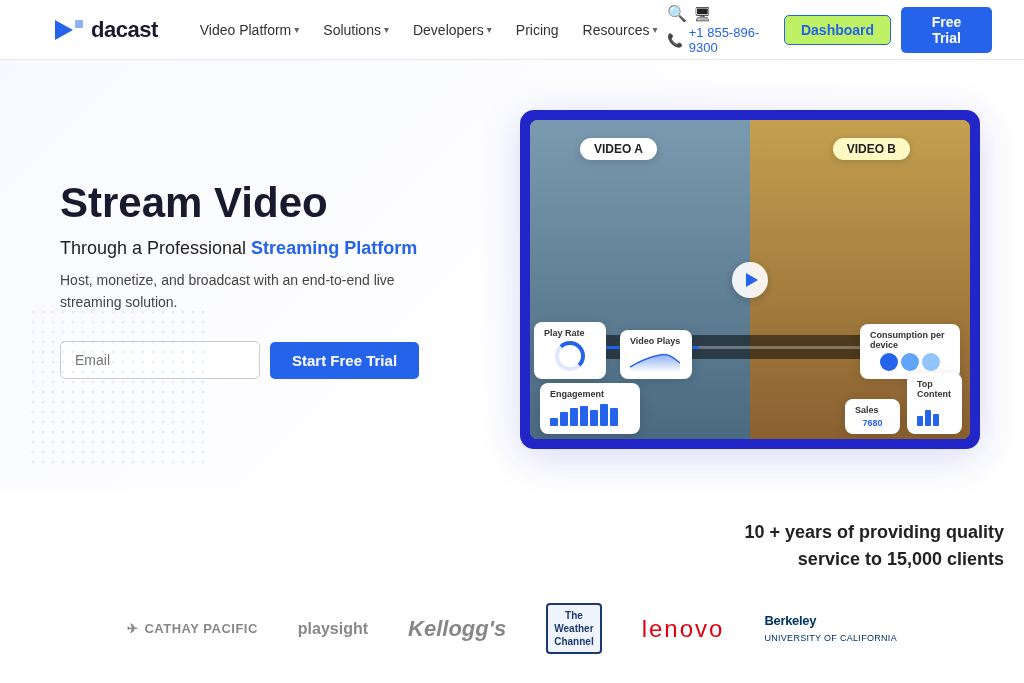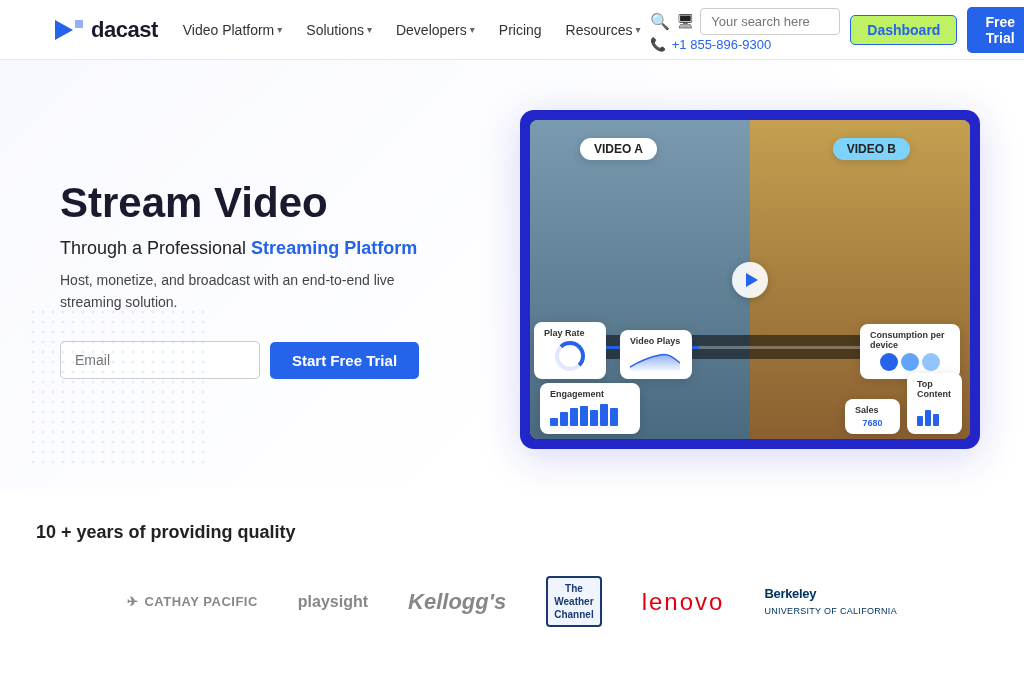--- a/index.html
+++ b/index.html
@@ -1,20 +1,20 @@
 <!DOCTYPE html>
 <html><head>
   <meta charset="utf-8">
   <style>
     * { margin: 0; padding: 0; box-sizing: border-box; }
     body { font-family: -apple-system, BlinkMacSystemFont, 'Segoe UI', Arial, sans-serif; background: #fff; color: #222; font-size: 14px; overflow-x: hidden; }
 
     
     nav { display: flex; align-items: center; padding: 0 32px; height: 60px; border-bottom: 1px solid #e8e8e8; background: #fff; position: relative; z-index: 10; }
-    .logo { display: flex; align-items: center; gap: 8px; margin-right: 15px; padding-left: 23px; }
+    .logo { display: flex; align-items: center; gap: 8px; margin-right: 32px; padding-left: 23px; }
     .logo-icon { width: 28px; height: 28px; }
     .logo-text { font-size: 22px; font-weight: 700; color: #1a1a2e; letter-spacing: -0.5px; }
     .nav-links { display: flex; align-items: center; gap: 4px; flex: 1; }
     .nav-item { display: flex; align-items: center; gap: 3px; padding: 6px 10px; font-size: 14px; color: #333; cursor: pointer; white-space: nowrap; border-radius: 4px; }
     .nav-item .chevron { font-size: 10px; color: #666; }
     .nav-right { display: flex; align-items: center; gap: 10px; }
     .search-input-nav { border: 1px solid #ccc; border-radius: 4px; padding: 5px 10px; font-size: 13px; color: #999; width: 140px; }
     .phone-row { display: flex; align-items: center; gap: 5px; font-size: 13px; color: #2563eb; }
     .btn-dashboard { border: 1.5px solid #2563eb; color: #2563eb; background: #bef264; border-radius: 5px; padding: 6px 16px; font-size: 14px; font-weight: 700; cursor: pointer; }
     .btn-free-trial { background: #2563eb; color: #fff; border: none; border-radius: 5px; padding: 7px 18px; font-size: 14px; font-weight: 600; cursor: pointer; }
@@ -35,21 +35,21 @@
     .hero-right { flex: 1; display: flex; justify-content: center; }
     .video-panel { background: #2226c9; border-radius: 14px; padding: 10px; width: 460px; height: 339px; position: relative; overflow: hidden; box-shadow: 0 8px 40px rgba(34,38,201,0.18); }
     .video-inner { background: #2a2a4a; border-radius: 8px; width: 100%; height: 100%; position: relative; overflow: hidden; }
 
     
     .video-bg { position: absolute; inset: 0; background: linear-gradient(135deg, #5a4a3a 0%, #8b6b4a 30%, #c4a882 60%, #6b5a4a 100%); }
     .video-bg-overlay { position: absolute; inset: 0; background: rgba(0,0,0,0.15); }
 
     
     .video-label-a { position: absolute; top: 18px; left: 50px; background: #fff; border-radius: 20px; padding: 4px 14px; font-size: 12px; font-weight: 700; color: #222; box-shadow: 0 2px 8px rgba(0,0,0,0.15); }
-    .video-label-b { position: absolute; top: 18px; right: 60px; background: #7dd3fc; border-radius: 20px; padding: 4px 14px; font-size: 12px; font-weight: 700; color: #222; box-shadow: 0 2px 8px rgba(0,0,0,0.15); }
+    .video-label-b { position: absolute; top: 18px; right: 60px; background: #fef9c3; border-radius: 20px; padding: 4px 14px; font-size: 12px; font-weight: 700; color: #222; box-shadow: 0 2px 8px rgba(0,0,0,0.15); }
 
     
     .play-btn { position: absolute; top: 50%; left: 50%; transform: translate(-50%, -50%); width: 36px; height: 36px; background: rgba(255,255,255,0.9); border-radius: 50%; display: flex; align-items: center; justify-content: center; cursor: pointer; box-shadow: 0 2px 8px rgba(0,0,0,0.2); }
     .play-triangle { border-left: 12px solid #2563eb; border-top: 7px solid transparent; border-bottom: 7px solid transparent; margin-left: 3px; }
 
     
     .video-controls { position: absolute; bottom: 80px; left: 10px; right: 10px; height: 24px; background: rgba(0,0,0,0.5); border-radius: 4px; display: flex; align-items: center; padding: 0 8px; gap: 6px; }
     .ctrl-dot { width: 8px; height: 8px; background: #fff; border-radius: 50%; }
     .ctrl-bar { flex: 1; height: 3px; background: rgba(255,255,255,0.3); border-radius: 2px; }
     .ctrl-bar-fill { width: 35%; height: 100%; background: #2563eb; border-radius: 2px; }
@@ -71,21 +71,21 @@
     .mini-bars { display: flex; align-items: flex-end; gap: 2px; height: 24px; margin: 2px 0; }
     .mini-bar { width: 8px; background: #2563eb; border-radius: 1px; }
     
     .mini-area { width: 50px; height: 22px; }
 
     
     .mini-pie-row { display: flex; gap: 3px; justify-content: center; margin: 2px 0; }
     .mini-pie { width: 18px; height: 18px; border-radius: 50%; }
 
     
-    .stats-bar { text-align: left; padding: 30px 20px 20px; margin-left: 16px; }
+    .stats-bar { text-align: right; padding: 30px 20px 20px; }
     .stats-text { font-size: 18px; font-weight: 600; color: #222; line-height: 1.5; }
 
     
     .logos-section { padding: 10px 60px 30px; }
     .logos-row { display: flex; align-items: center; justify-content: center; gap: 40px; flex-wrap: wrap; }
     .logo-client { font-size: 18px; font-weight: 700; color: #555; opacity: 0.7; display: flex; align-items: center; gap: 6px; }
     .logo-client.cathay { font-size: 13px; font-weight: 600; letter-spacing: 0.5px; }
     .logo-client.playsight { font-size: 16px; font-weight: 700; }
     .logo-client.kelloggs { font-size: 22px; font-style: italic; font-weight: 800; }
     .logo-client.weather { font-size: 11px; font-weight: 700; line-height: 1.2; text-align: center; border: 2px solid #1a3a6e; border-radius: 4px; padding: 4px 6px; color: #1a3a6e; background: #f0f4ff; opacity: 1; }
@@ -130,21 +130,20 @@
       <span>Resources</span>
       <span class="chevron">▾</span>
     </div>
   </div>
 
   <div class="nav-right">
     <div class="nav-search-col">
       <div style="display:flex;align-items:center;gap:6px;">
         <span style="font-size:16px;cursor:pointer;">🔍</span>
         <span style="font-size:14px;">🖥</span>
-        <input class="search-input-nav" type="text" placeholder="Your search here" style="">
       </div>
       <div class="phone-row">
         <span style="font-size:13px;">📞</span>
         <span style="color:#2563eb;font-size:13px;font-weight:500;">+1 855-896-9300</span>
       </div>
     </div>
     <button class="btn-dashboard">Dashboard</button>
     <button class="btn-free-trial">Free Trial</button>
   </div>
 </nav>
@@ -266,20 +265,21 @@
             <div class="mini-bar" style="height:12px;width:6px;"></div>
           </div>
         </div>
       </div>
     </div>
   </div>
 </section>
 
 <div class="stats-bar">
   <p class="stats-text">10 + years of providing quality</p>
+  <p class="stats-text">service to 15,000 clients</p>
 </div>
 
 <div class="logos-section">
   <div class="logos-row">
     <div class="logo-client cathay">
       <span>✈</span>
       <span>CATHAY PACIFIC</span>
     </div>
     <div class="logo-client playsight">
       <span>playsight</span>

